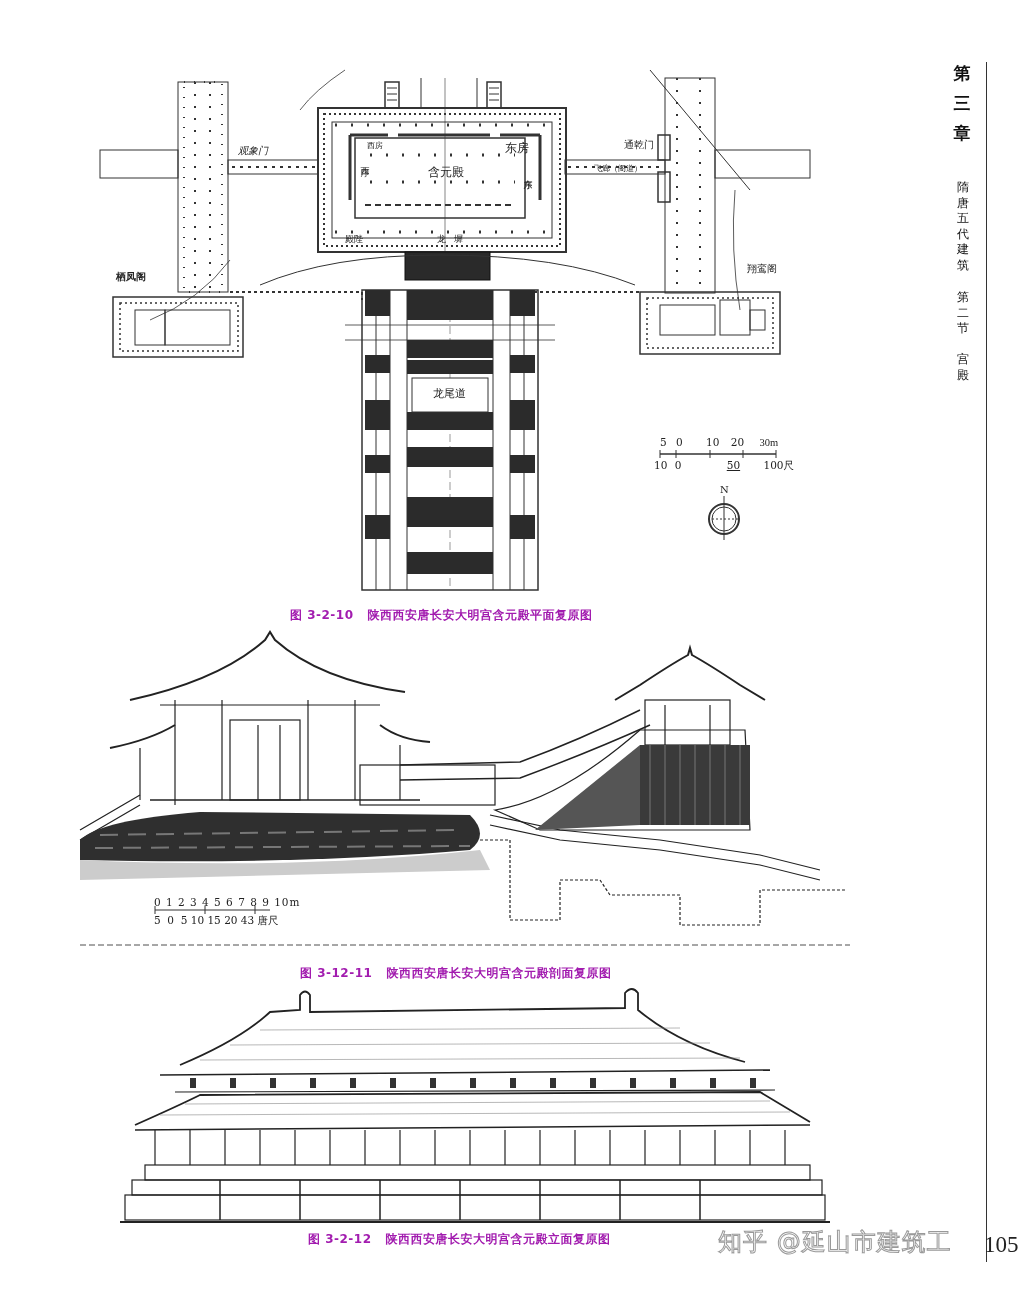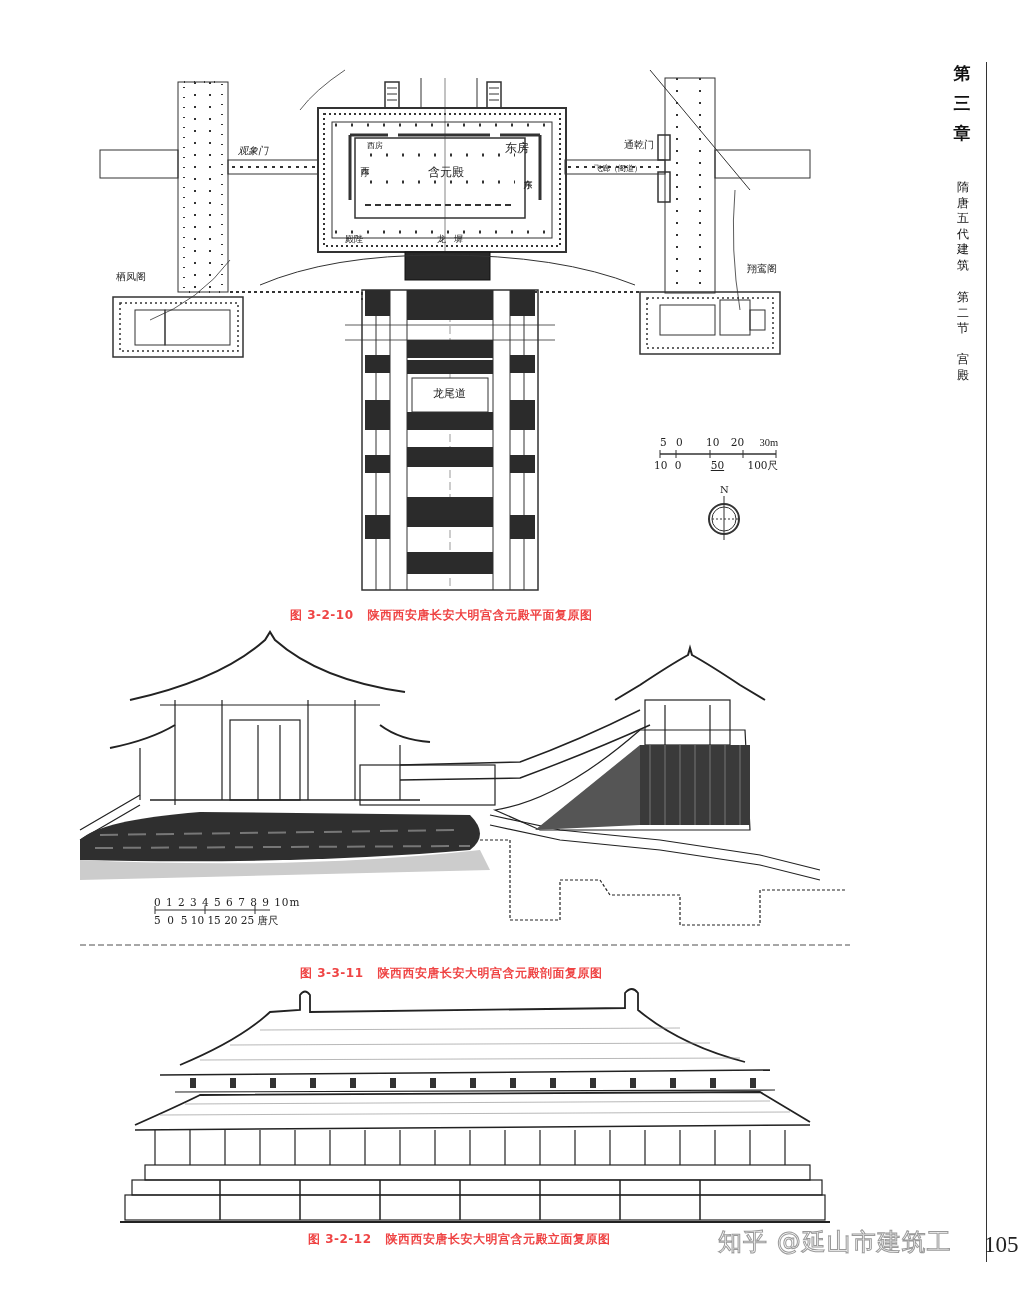--- a/index.html
+++ b/index.html
@@ -1,19 +1,19 @@
 <!DOCTYPE html>
 <html><head>
 <meta charset="utf-8">
 <style>
   html,body{margin:0;padding:0;background:#fff;}
   body{width:1024px;height:1289px;position:relative;overflow:hidden;font-family:"DejaVu Serif",serif;color:#111;}
   .abs{position:absolute;}
   svg{position:absolute;left:0;top:0;}
-  .caption{position:absolute;font-family:"DejaVu Sans",sans-serif;font-size:12px;font-weight:bold;color:#ef4444;white-space:nowrap;letter-spacing:0.5px;}
+  .caption{position:absolute;font-family:"DejaVu Sans",sans-serif;font-size:12px;font-weight:bold;color:#a21caf;white-space:nowrap;letter-spacing:0.5px;}
   .caption .num{margin-right:14px;}
   .label{position:absolute;font-family:"DejaVu Serif",serif;font-size:10px;color:#222;white-space:nowrap;}
   .side-chap{position:absolute;left:952px;width:20px;font-family:"DejaVu Serif",serif;font-weight:bold;font-size:17px;line-height:30px;text-align:center;color:#111;}
   .side-sec{position:absolute;left:955px;width:16px;font-family:"DejaVu Serif",serif;font-size:12px;line-height:15.5px;text-align:center;color:#111;}
   .watermark{position:absolute;left:718px;top:1226px;font-family:"DejaVu Sans",sans-serif;font-size:24px;color:rgba(255,255,255,0.85);-webkit-text-stroke:1px #999;letter-spacing:1px;white-space:nowrap;}
   .pagenum{position:absolute;left:984px;top:1232px;font-family:Liberation Serif, serif;font-size:23px;color:#222;}
   .scale-text{position:absolute;font-family:"DejaVu Serif",serif;font-size:10.5px;color:#222;white-space:nowrap;}
 </style>
 </head>
 <body>
@@ -170,34 +170,34 @@
 <div class="label" style="left:367px;top:140px;font-size:8px;">西房</div>
 <div class="label" style="left:505px;top:140px;font-size:12px;text-align:center;">东房</div>
 <div class="label" style="left:358px;top:160px;font-size:9px;writing-mode:vertical-rl;">西序</div>
 <div class="label" style="left:521px;top:172px;font-size:9px;writing-mode:vertical-rl;">东序</div>
 <div class="label" style="left:345px;top:233px;font-size:9px;">殿陛</div>
 <div class="label" style="left:437px;top:233px;font-size:9px;letter-spacing:8px;">龙墀</div>
 <div class="label" style="left:433px;top:386px;font-size:11px;">龙尾道</div>
 <div class="label" style="left:238px;top:144px;font-style:italic;">观象门</div>
 <div class="label" style="left:624px;top:138px;">通乾门</div>
 <div class="label" style="left:594px;top:163px;font-size:8px;">飞廊（阁道）</div>
-<div class="label" style="left:116px;top:270px;">栖凤阁</div>
+<div class="label" style="left:116px;top:270px;font-weight:bold;">栖凤阁</div>
 <div class="label" style="left:747px;top:262px;">翔鸾阁</div>
 
 <div class="scale-text" style="left:660px;top:436px;">
   <span>5</span>
   <span style="margin-left:6px;">0</span>
   <span style="margin-left:20px;">10</span>
   <span style="margin-left:8px;">20</span>
   <span style="margin-left:12px;font-family:Liberation Serif, serif;">30m</span>
 </div>
 <div class="scale-text" style="left:654px;top:459px;">
   <span>10</span>
   <span style="margin-left:4px;">0</span>
-  <span style="margin-left:26px;text-decoration:underline;">50</span>
+  <span style="margin-left:42px;text-decoration:underline;">50</span>
   <span style="margin-left:20px;">100尺</span>
 </div>
 <div class="scale-text" style="left:720px;top:484px;font-size:10px;">N</div>
 
 <div class="caption" style="left:290px;top:607px;">
   <span class="num">图 3-2-10</span><span>陕西西安唐长安大明宫含元殿平面复原图</span>
 </div>
 </div>
 
 <div class="abs" style="left:0;top:630px;width:930px;height:360px;">
@@ -258,23 +258,23 @@
   <path d="M80 860 Q300 870 480 850 L490 870 L80 880 Z" fill="#ccc"></path>
 
   <g stroke="#333" stroke-width="1">
     <line x1="155" y1="910" x2="270" y2="910"></line>
     <line x1="155" y1="906" x2="155" y2="914"></line>
     <line x1="205" y1="906" x2="205" y2="914"></line>
     <line x1="255" y1="906" x2="255" y2="914"></line>
   </g>
 </svg>
 <div class="scale-text" style="left:154px;top:266px;letter-spacing:1px;">0 1 2 3 4 5 6 7 8 9 10m</div>
-<div class="scale-text" style="left:154px;top:284px;white-space:pre;">5  0  5 10 15 20 25 唐尺</div>
+<div class="scale-text" style="left:154px;top:284px;white-space:pre;">5  0  5 10 15 20 43 唐尺</div>
 <div class="caption" style="left:300px;top:335px;">
-  <span class="num">图 3-3-11</span><span>陕西西安唐长安大明宫含元殿剖面复原图</span>
+  <span class="num">图 3-12-11</span><span>陕西西安唐长安大明宫含元殿剖面复原图</span>
 </div>
 </div>
 
 <div class="abs" style="left:0;top:980px;width:930px;height:280px;">
 <svg width="930" height="250" viewBox="0 980 930 250">
   <g fill="none" stroke="#222" stroke-width="1.2">
 
     <path d="M180 1065 Q240 1040 270 1012 L300 1010 L300 995 Q305 988 310 995 L310 1012 L625 1008 L625 993 Q632 985 638 993 L638 1010 Q680 1045 745 1062" stroke-width="1.8"></path>
     <path d="M160 1075 L770 1070" stroke-width="1.5"></path>
 

